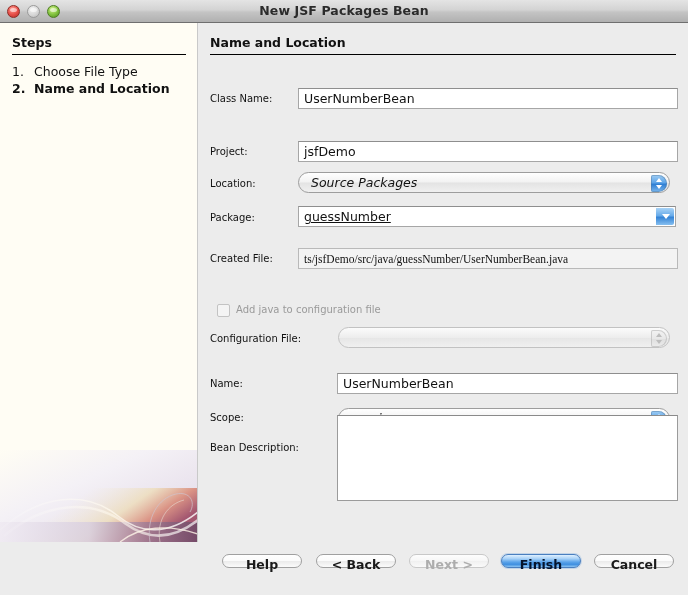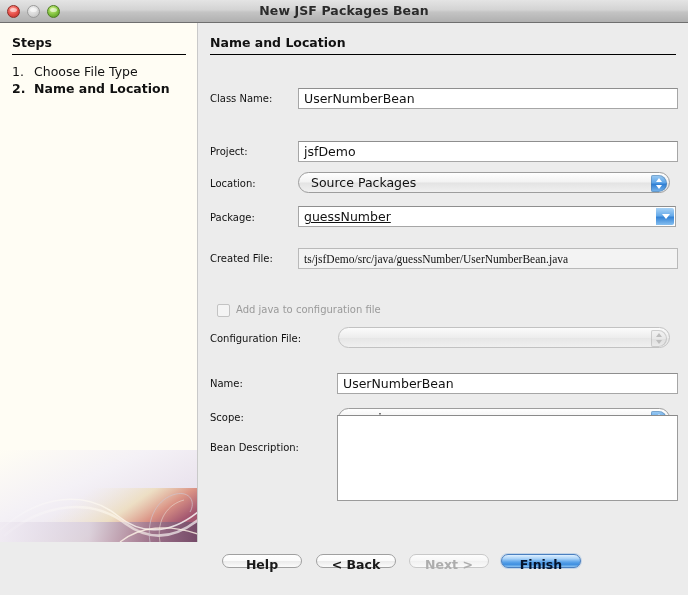--- a/index.html
+++ b/index.html
@@ -194,20 +194,21 @@
     height: 21px;
     background: linear-gradient(to bottom, #ffffff 0%, #f2f2f2 48%, #e3e3e3 52%, #f0f0f0 100%);
     border: 1px solid #9d9d9d;
     border-radius: 11px;
     font-size: 12.5px;
     color: #111;
     line-height: 19px;
     padding: 0 26px 0 12px;
     white-space: nowrap;
     overflow: hidden;
+    font-style: italic;
   }
   .combo.disabled {
     background: linear-gradient(to bottom, #fbfbfb 0%, #ededed 50%, #e6e6e6 52%, #f0f0f0 100%);
     border-color: #c2c2c2;
     color: #a6a6a6;
   }
   .combo .arrowbox {
     position: absolute;
     right: 2px; top: 2px;
     width: 16px; height: 17px;
@@ -434,15 +435,16 @@
 
     <div class="flabel" style="left:12px; top:419px;">Bean Description:</div>
     <div class="tarea" style="left:139px; top:392px; width:341px; height:86px;"></div>
   </div>
 
   <div id="buttonbar">
     <div class="btn" style="left:24px; width:80px;">Help</div>
     <div class="btn" style="left:118px; width:80px;">&lt; Back</div>
     <div class="btn disabled" style="left:211px; width:80px;">Next &gt;</div>
     <div class="btn default" style="left:303px; width:80px;">Finish</div>
+    <div class="btn" style="left:396px; width:80px;">Cancel</div>
   </div>
 
 </div>
 
 </body></html>

